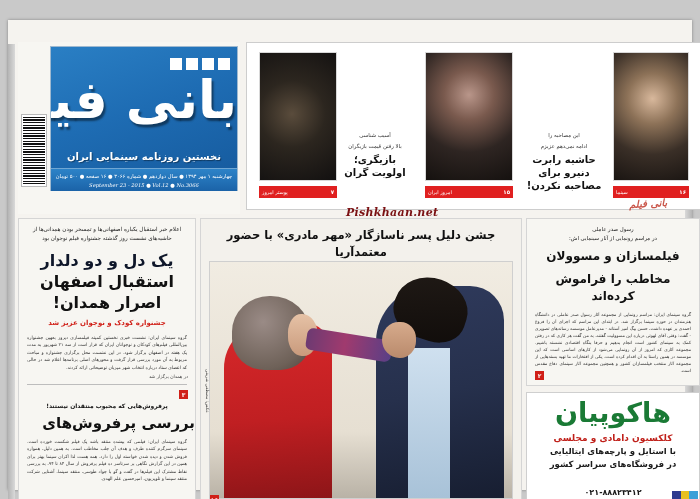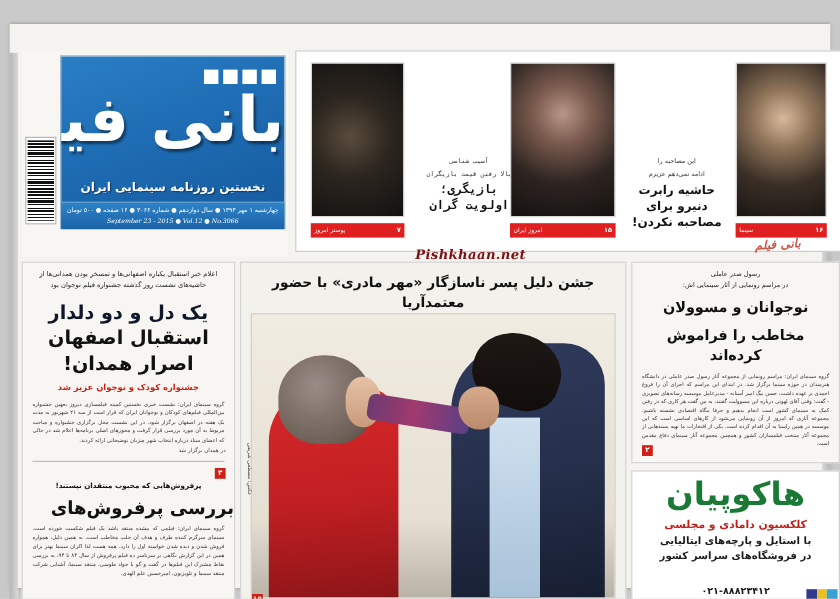--- a/index.html
+++ b/index.html
@@ -301,21 +301,21 @@
     <div class="topstrip">
 
       <div class="story" style="left:12px;width:78px;">
         <div class="photo ph-car"></div>
         <div class="redbar">
           <span class="pg">۷</span>
           <span>پوستر امروز</span>
         </div>
       </div>
 
-      <div class="caption" style="left:108px;top:88px;width:72px;font-family:Liberation Mono, monospace;">
+      <div class="caption" style="left:92px;top:88px;width:72px;">
         <div class="kicker">آسیب شناسی</div>
         <div class="kicker">بالا رفتن قیمت بازیگران</div>
         <div class="htxt">بازیگری؛</div>
         <div class="htxt">اولویت گران</div>
       </div>
 
       <div class="story" style="left:178px;width:88px;">
         <div class="photo ph-actor"></div>
         <div class="redbar">
           <span class="pg">۱۵</span>
@@ -383,21 +383,21 @@
         <div class="pho-hand"></div>
       </div>
       <div class="ct-side">عکس: مصطفی شریفی</div>
       <span class="numbox ct-numbox">۱۵</span>
     </div>
 
     <div class="rightcol">
       <div class="rc-art">
         <div class="rc-kicker">رسول صدر عاملی</div>
         <div class="rc-kicker">در مراسم رونمایی از آثار سینمایی اش:</div>
-        <div class="rc-head">نوجوانان و مسوولان</div>
+        <div class="rc-head">فیلمسازان و مسوولان</div>
         <div class="rc-head">مخاطب را فراموش کرده‌اند</div>
         <div class="rc-body">گروه سینمای ایران: مراسم رونمایی از مجموعه آثار رسول صدر عاملی در دانشگاه هنرمندان در حوزه سینما برگزار شد. در ابتدای این مراسم که اجرای آن را فروغ احمدی بر عهده داشت، حسن بیگ امیر آستانه - مدیرعامل موسسه رسانه‌های تصویری - گفت: وقتی آقای لهوتی درباره این مسوولیت گفتند، به من گفت هر کاری که در رفتن کمک به سینمای کشور است انجام بدهیم و حرفا بنگاه اقتصادی نشسته باشیم. مجموعه آثاری که امروز از آن رونمایی می‌شود از کارهای اساسی است که این موسسه در همین راستا به آن اقدام کرده است. یکی از افتخارات ما تهیه بسته‌هایی از مجموعه آثار منتخب فیلمسازان کشور و همچنین مجموعه آثار سینمای دفاع مقدس است.</div>
         <span class="numbox rc-num">۲</span>
       </div>
 
       <div class="rc-ad">
         <div class="ad-logo">هاکوپیان</div>
         <div class="ad-l1">کلکسیون دامادی و مجلسی</div>
         <div class="ad-l2">با استایل و پارچه‌های ایتالیایی</div>
         <div class="ad-l3">در فروشگاه‌های سراسر کشور</div>

